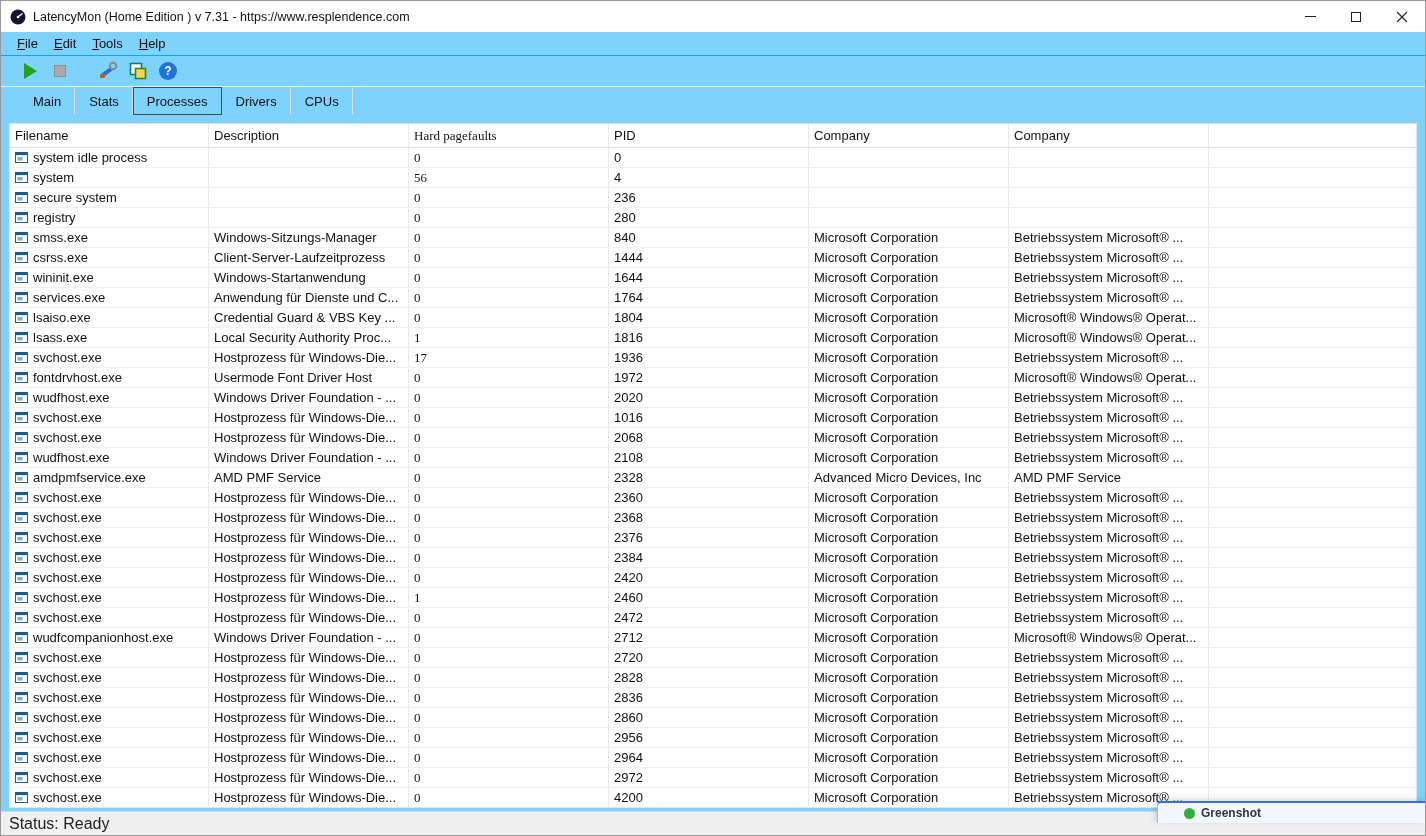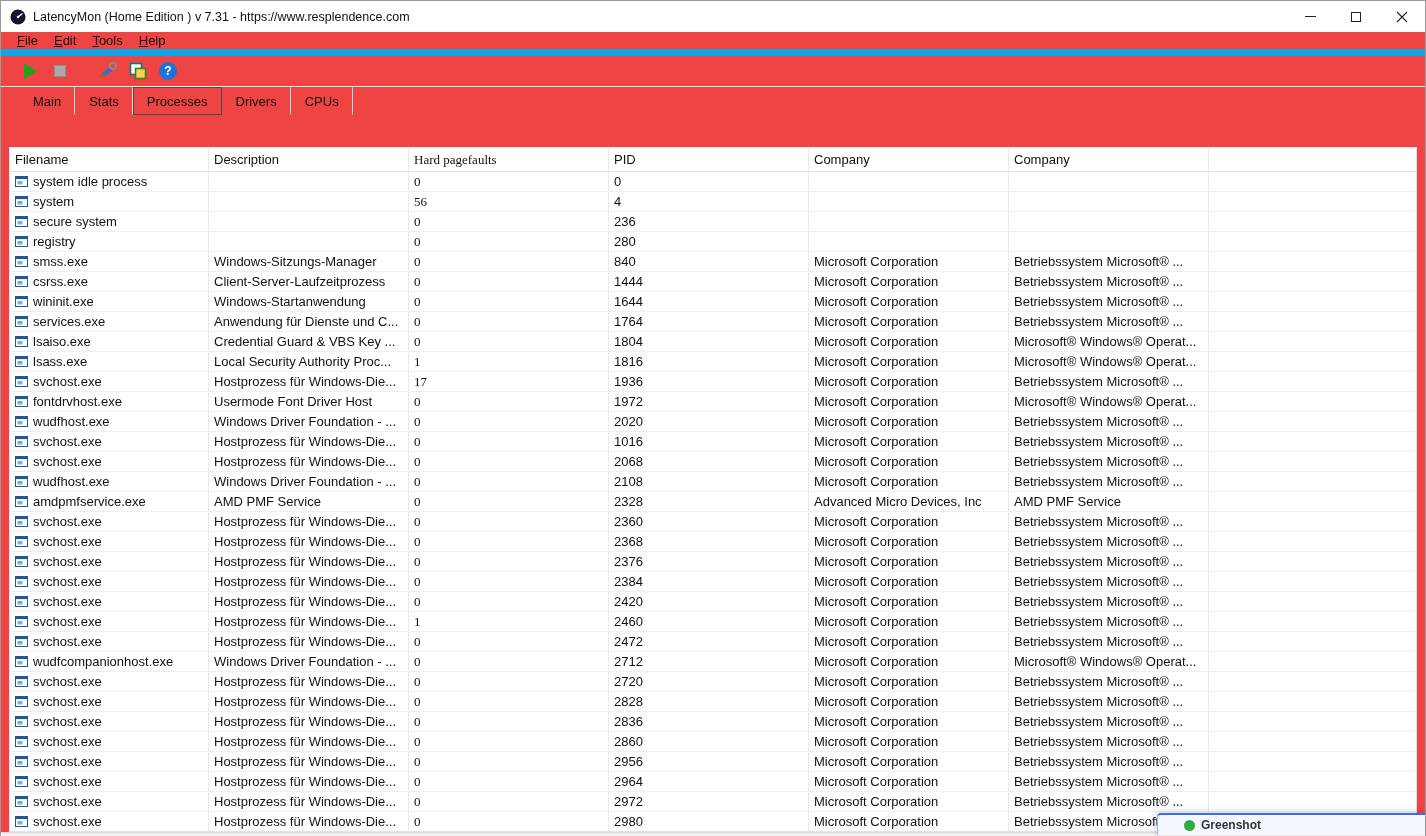--- a/index.html
+++ b/index.html
@@ -2,35 +2,35 @@
 <html><head>
 <meta charset="utf-8">
 <style>
   * { margin:0; padding:0; box-sizing:border-box; }
   html,body { width:1426px; height:836px; overflow:hidden; }
   body {
     font-family:"Liberation Sans","DejaVu Sans",sans-serif;
     font-size:13px; color:#111; background:#fff;
   }
   .window {
-    position:relative; width:1426px; height:836px; background:#ef4444;
+    position:relative; width:1426px; height:836px; background:#7dd3fc;
     border:1px solid #9a9a9a; display:flex; flex-direction:column;
   }
 
   
   .titlebar { height:31px; display:flex; align-items:center; flex:none; background:#fff; }
   .app-icon { width:16px; height:16px; margin:0 7px 0 9px; flex:none; }
   .title-text { font-size:12.5px; color:#111; white-space:nowrap; }
   .win-controls { margin-left:auto; display:flex; height:100%; }
   .win-btn { width:46px; height:100%; display:flex; align-items:center; justify-content:center; cursor:default; }
   .min-glyph { width:11px; height:1px; background:#222; display:block; }
   .max-glyph { width:10px; height:10px; border:1px solid #222; display:block; }
 
   
-  .menubar { height:24px; display:flex; align-items:center; padding-left:8px; flex:none; border-bottom:7px solid #0ea5e9; }
+  .menubar { height:24px; display:flex; align-items:center; padding-left:8px; flex:none; border-bottom:1px solid #0ea5e9; }
   .menu-item { display:inline-block; padding:2px 8px; cursor:default; }
   .menu-item::first-letter { text-decoration:underline; }
 
   
   .toolbar { height:31px; display:flex; align-items:center; padding-left:14px; flex:none; border-bottom:1px solid #ececec; }
   .tool-btn { width:30px; height:26px; display:flex; align-items:center; justify-content:center; cursor:default; }
   .play-glyph { width:0; height:0; border-left:13px solid #1fa31f; border-top:8px solid transparent; border-bottom:8px solid transparent; }
   .stop-glyph { width:12px; height:12px; background:#a9a9a9; border:1px solid #8f8f8f; }
   .gap { width:18px; flex:none; }
   .help-glyph {
@@ -40,38 +40,38 @@
 
   
   .tabstrip { height:28px; display:flex; align-items:stretch; padding-left:18px; flex:none; }
   .tab { display:flex; align-items:center; padding:0 13px; border:1px solid transparent;
          border-right:1px solid #dcdcdc; cursor:default; white-space:nowrap; }
   .tab:first-child { border-left:1px solid transparent; }
   .tab.active { border:1px solid #4a4a4a; }
 
   
   .listwrap { flex:1 1 auto; position:relative; padding:8px 8px 0 8px; }
-  .listview { border:1px solid #e3e3e3; background:#fff; height:685px; overflow:hidden;margin-top:24px; }
+  .listview { border:1px solid #e3e3e3; background:#fff; height:685px; overflow:hidden; }
   .lrow { display:flex; height:20px; align-items:center; border-bottom:1px solid #efefef; }
   .lheader { display:flex; height:24px; align-items:center; border-bottom:1px solid #e0e0e0; background:#fff; }
   .cell { height:100%; display:flex; align-items:center; padding:0 5px; white-space:nowrap;
           overflow:hidden; border-right:1px solid #e9e9e9; flex:none; }
   .hcell { font-weight:normal; }
   .c0 { width:199px; } .c1 { width:200px; } .c2 { width:200px;font-family:Liberation Serif, serif; }
   .c3 { width:200px; } .c4 { width:200px; } .c5 { width:200px; }
   .cfill { flex:1 1 auto; border-right:none; }
   .proc-icon { width:13px; height:11px; margin-right:5px; flex:none; }
 
   
   .statusbar { height:24px; flex:none; background:#f0f0f0; border-top:1px solid #d9d9d9;
                display:flex; align-items:center; padding-left:8px; font-size:16px; color:#222; }
 
   
   .toast {
-    position:absolute; right:0; bottom:0; width:268px; height:22px;
+    position:absolute; right:0; bottom:12px; width:268px; height:22px;
     background:#f4f7ff; border-top:2px solid #3a6fd8; border-left:1px solid #9db8e8;
     border-top-left-radius:4px; display:flex; align-items:center; padding-left:26px;
     box-shadow:-2px -2px 6px rgba(0,0,0,0.15);
   }
   .toast-dot { width:11px; height:11px; border-radius:50%; background:#2fae3e; margin-right:6px; flex:none; }
   .toast-label { font-size:12px; font-weight:bold; color:#333; }
 </style>
 </head>
 <body>
 
@@ -700,21 +700,21 @@
     <div class="cell c0">
       <svg class="proc-icon" viewBox="0 0 13 11">
         <rect x="0.5" y="0.5" width="12" height="10" fill="#ffffff" stroke="#1d5a8f"></rect>
         <rect x="0.5" y="0.5" width="12" height="2.6" fill="#1d5a8f"></rect>
         <rect x="2.5" y="5" width="5" height="3.5" fill="#7ab1e0"></rect>
       </svg>
       <span>svchost.exe</span>
     </div>
     <div class="cell c1">Hostprozess für Windows-Die...</div>
     <div class="cell c2">0</div>
-    <div class="cell c3">2980</div>
+    <div class="cell c3">4200</div>
     <div class="cell c4">Microsoft Corporation</div>
     <div class="cell c5">Betriebssystem Microsoft® ...</div>
     <div class="cell cfill"></div>
   </div>
 </div>
     </div>
   </div>
 
   <div class="statusbar">
     <span>Status: Ready</span>

